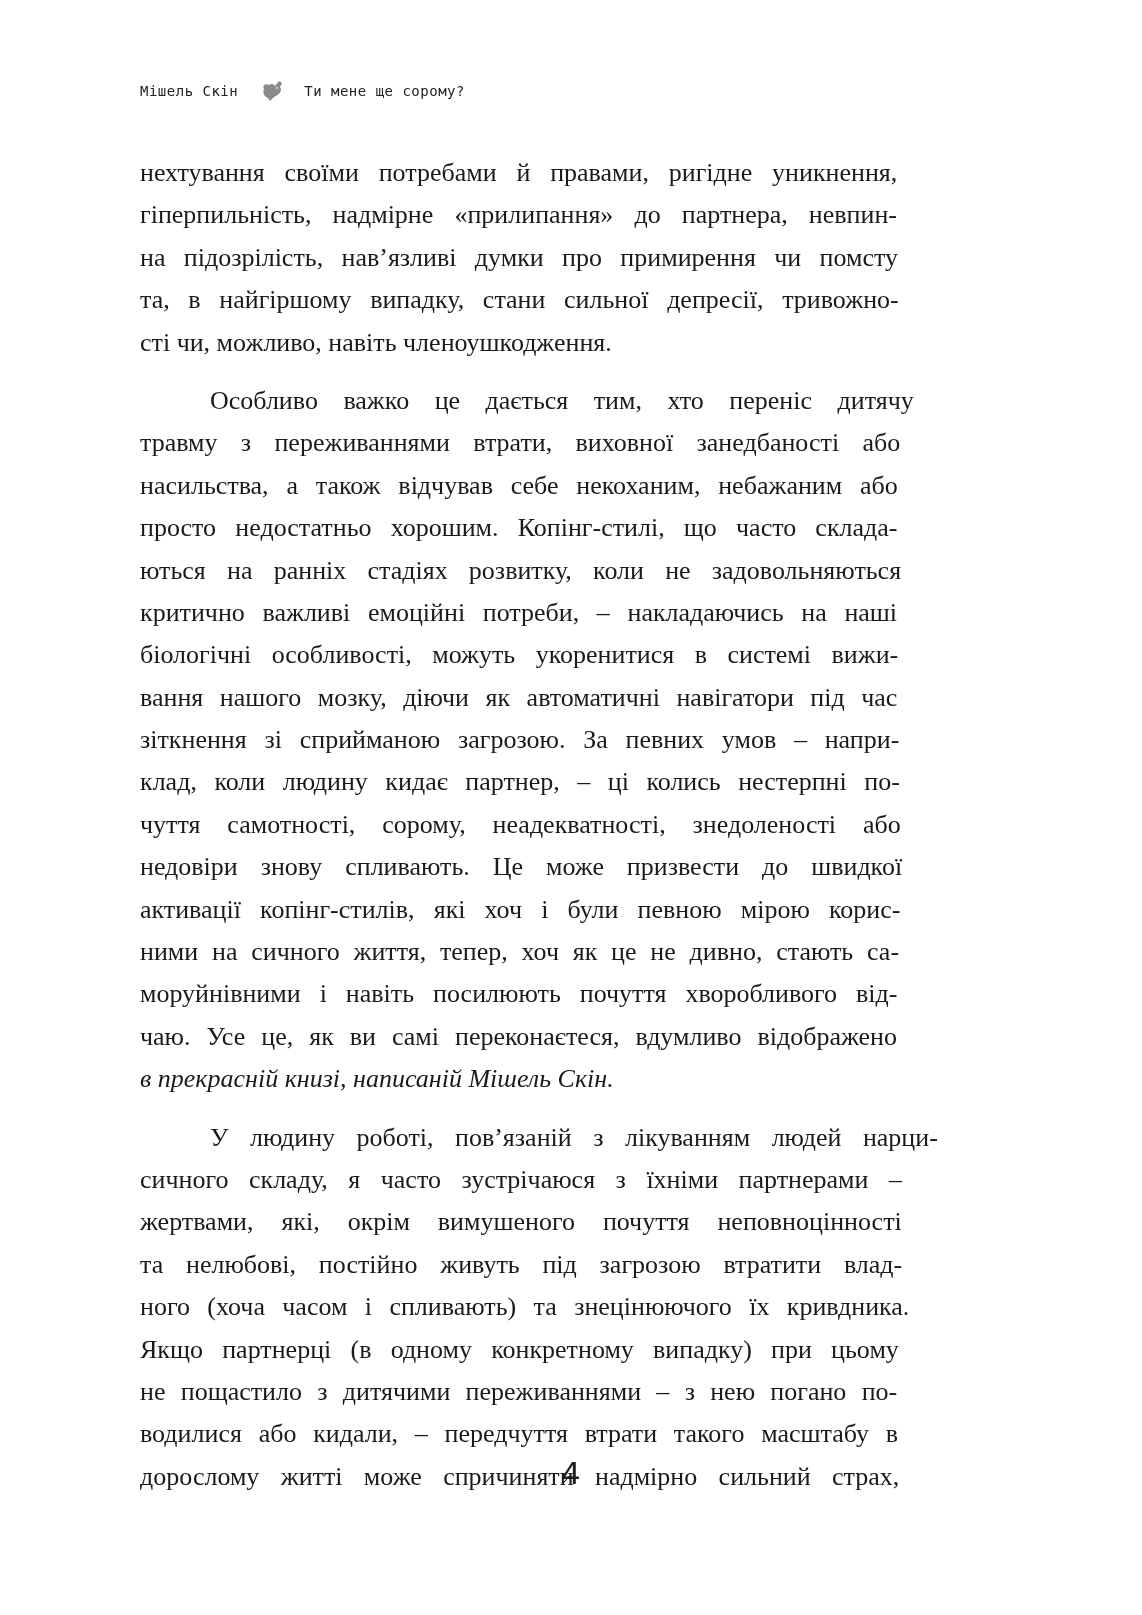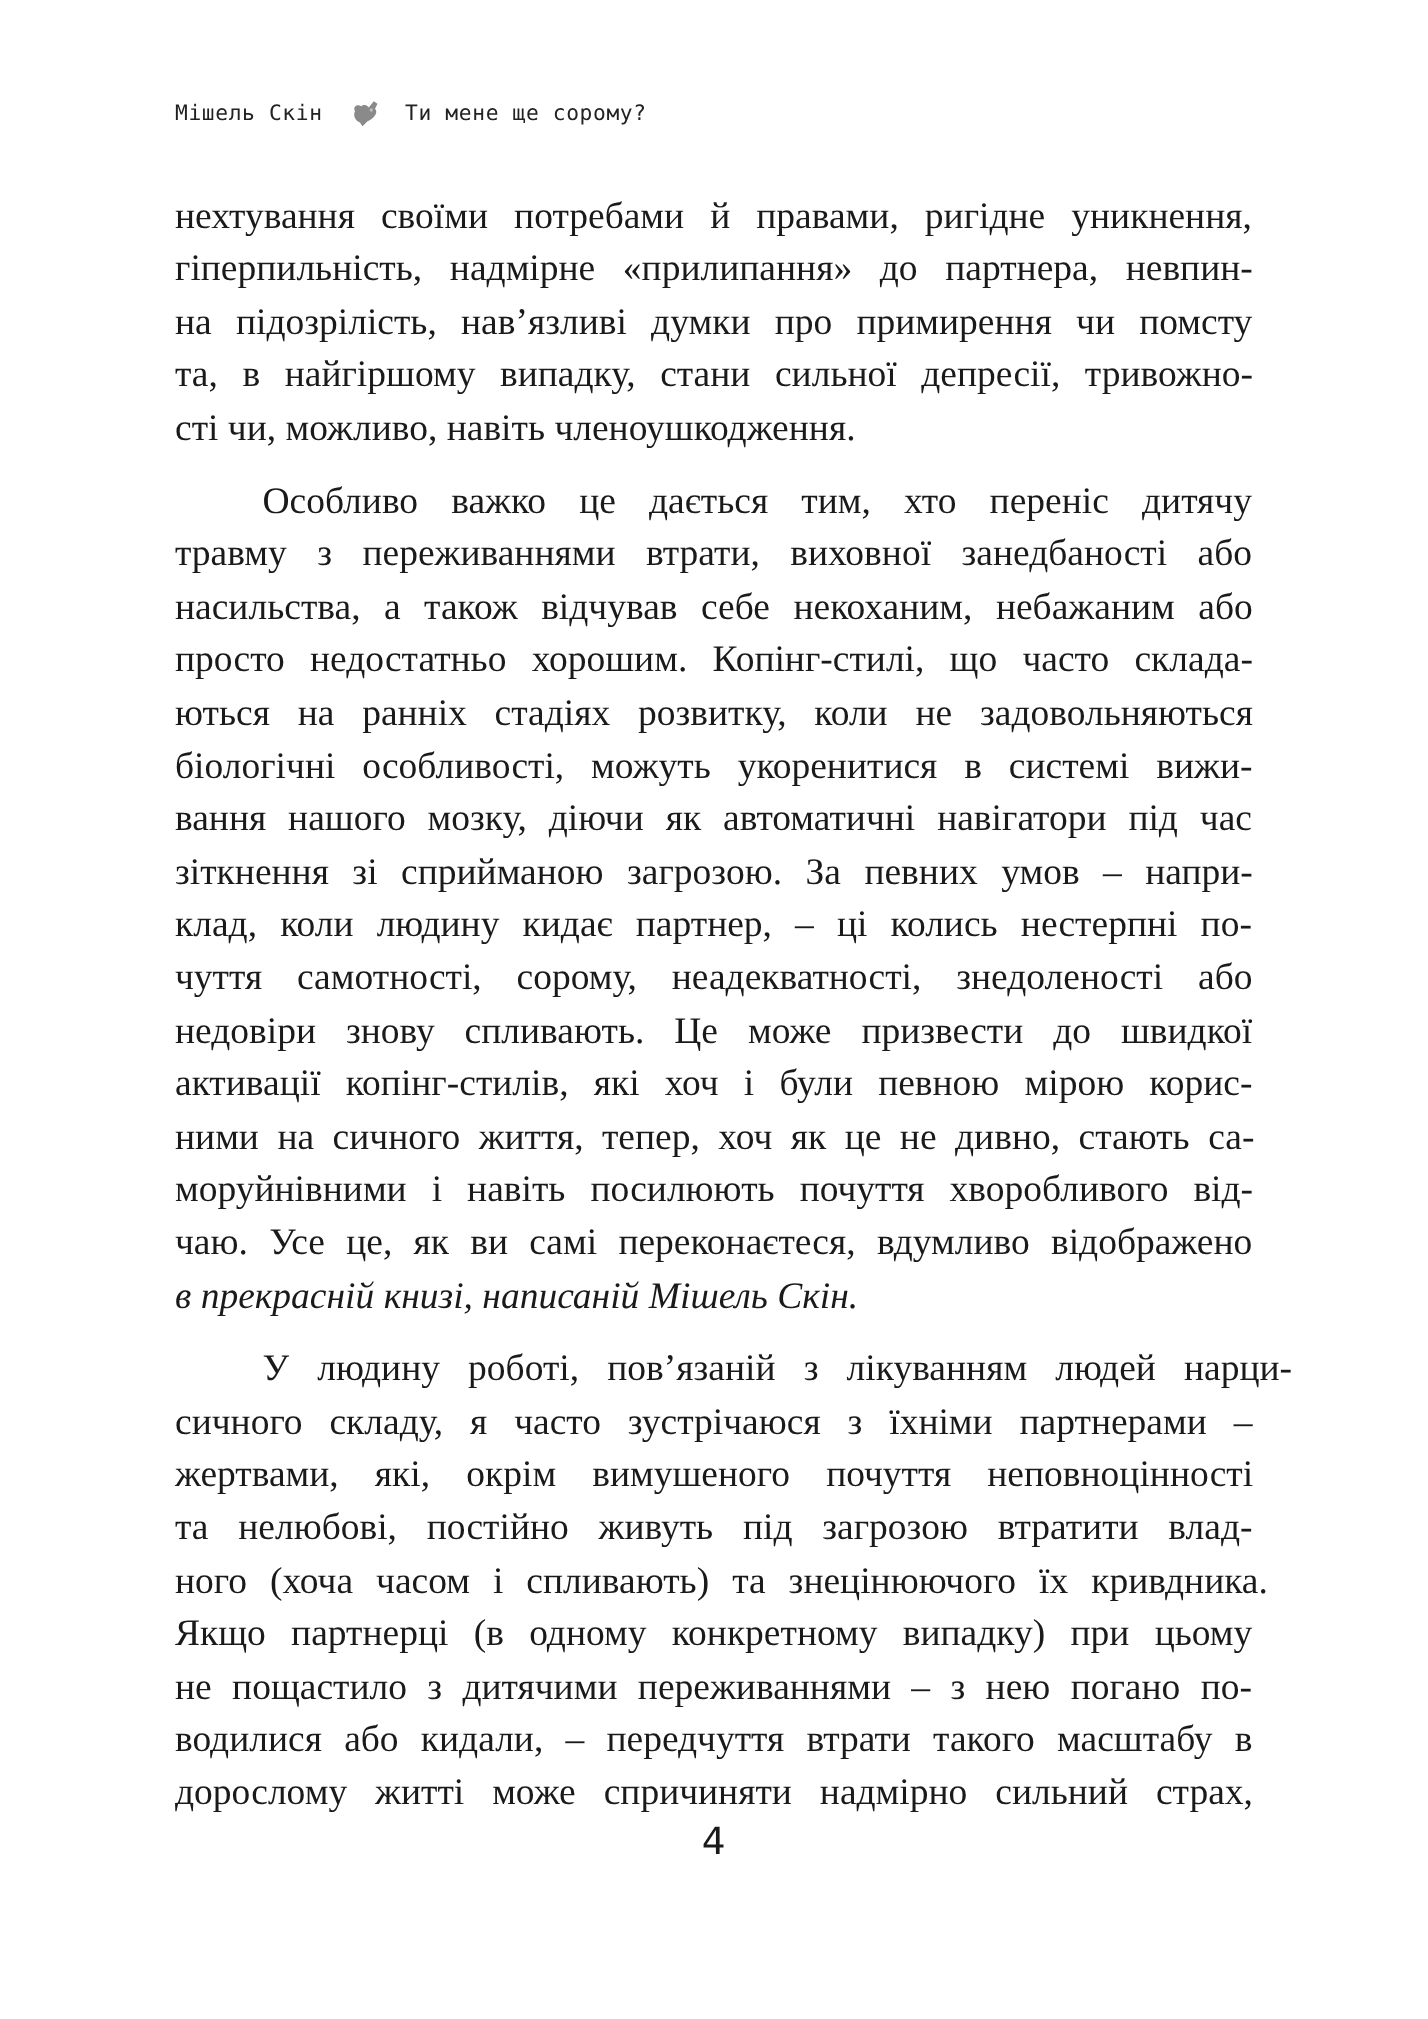--- a/index.html
+++ b/index.html
@@ -15,38 +15,38 @@
       color: #1a1a1a;
     }
     .running-header {
       position: absolute;
       left: 140px;
       top: 76px;
       height: 30px;
       display: flex;
       align-items: center;
       font-family: "DejaVu Sans Mono", "Liberation Mono", monospace;
-      font-size: 17px;
+      font-size: 14px;
       letter-spacing: 0.5px;
       color: #222222;
       white-space: nowrap;
     }
     .running-header .ornament {
       display: inline-block;
       width: 26px;
       height: 22px;
       margin: 0 18px 0 22px;
     }
     .text-block {
       position: absolute;
       left: 140px;
       top: 152px;
       width: 862px;
       font-family: "Liberation Serif", "DejaVu Serif", serif;
-      font-size: 30px;
+      font-size: 26px;
       line-height: 42.4px;
       color: #1a1a1a;
     }
     .para {
       margin: 0 0 16px 0;
       text-align: justify;
       text-align-last: justify;
     }
     .line {
       display: block;
@@ -107,20 +107,21 @@
     <span class="line"><span class="inner" style="width: auto; white-space: nowrap; word-spacing: 12.1429px;">та, в найгіршому випадку, стани сильної депресії, тривожно-</span></span>
     <span class="line last"><span class="inner" style="width: auto; white-space: nowrap;">сті чи, можливо, навіть членоушкодження.</span></span>
   </div>
 
   <div class="para">
     <span class="line indent"><span class="inner" style="width: auto; white-space: nowrap; word-spacing: 19px;">Особливо важко це дається тим, хто переніс дитячу</span></span>
     <span class="line"><span class="inner" style="width: auto; white-space: nowrap; word-spacing: 16.8333px;">травму з переживаннями втрати, виховної занедбаності або</span></span>
     <span class="line"><span class="inner" style="width: auto; white-space: nowrap; word-spacing: 11.2857px;">насильства, а також відчував себе некоханим, небажаним або</span></span>
     <span class="line"><span class="inner" style="width: auto; white-space: nowrap; word-spacing: 12.6667px;">просто недостатньо хорошим. Копінг-стилі, що часто склада-</span></span>
     <span class="line"><span class="inner" style="width: auto; white-space: nowrap; word-spacing: 14.7143px;">ються на ранніх стадіях розвитку, коли не задовольняються</span></span>
+    <span class="line"><span class="inner" style="width: auto; white-space: nowrap; word-spacing: 11.1429px;">критично важливі емоційні потреби, – накладаючись на наші</span></span>
     <span class="line"><span class="inner" style="width: auto; white-space: nowrap; word-spacing: 14px;">біологічні особливості, можуть укоренитися в системі вижи-</span></span>
     <span class="line"><span class="inner" style="width: auto; white-space: nowrap; word-spacing: 10px;">вання нашого мозку, діючи як автоматичні навігатори під час</span></span>
     <span class="line"><span class="inner" style="width: auto; white-space: nowrap; word-spacing: 11.25px;">зіткнення зі сприйманою загрозою. За певних умов – напри-</span></span>
     <span class="line"><span class="inner" style="width: auto; white-space: nowrap; word-spacing: 11px;">клад, коли людину кидає партнер, – ці колись нестерпні по-</span></span>
     <span class="line"><span class="inner" style="width: auto; white-space: nowrap; word-spacing: 20.4px;">чуття самотності, сорому, неадекватності, знедоленості або</span></span>
     <span class="line"><span class="inner" style="width: auto; white-space: nowrap; word-spacing: 16.4286px;">недовіри знову спливають. Це може призвести до швидкої</span></span>
     <span class="line"><span class="inner" style="width: auto; white-space: nowrap; word-spacing: 12.625px;">активації копінг-стилів, які хоч і були певною мірою корис-</span></span>
     <span class="line"><span class="inner" style="width: auto; white-space: nowrap; word-spacing: 7.27273px;">ними на сичного життя, тепер, хоч як це не дивно, стають са-</span></span>
     <span class="line"><span class="inner" style="width: auto; white-space: nowrap; word-spacing: 12.5px;">моруйнівними і навіть посилюють почуття хворобливого від-</span></span>
     <span class="line"><span class="inner" style="width: auto; white-space: nowrap; word-spacing: 9.5px;">чаю. Усе це, як ви самі переконаєтеся, вдумливо відображено</span></span>

